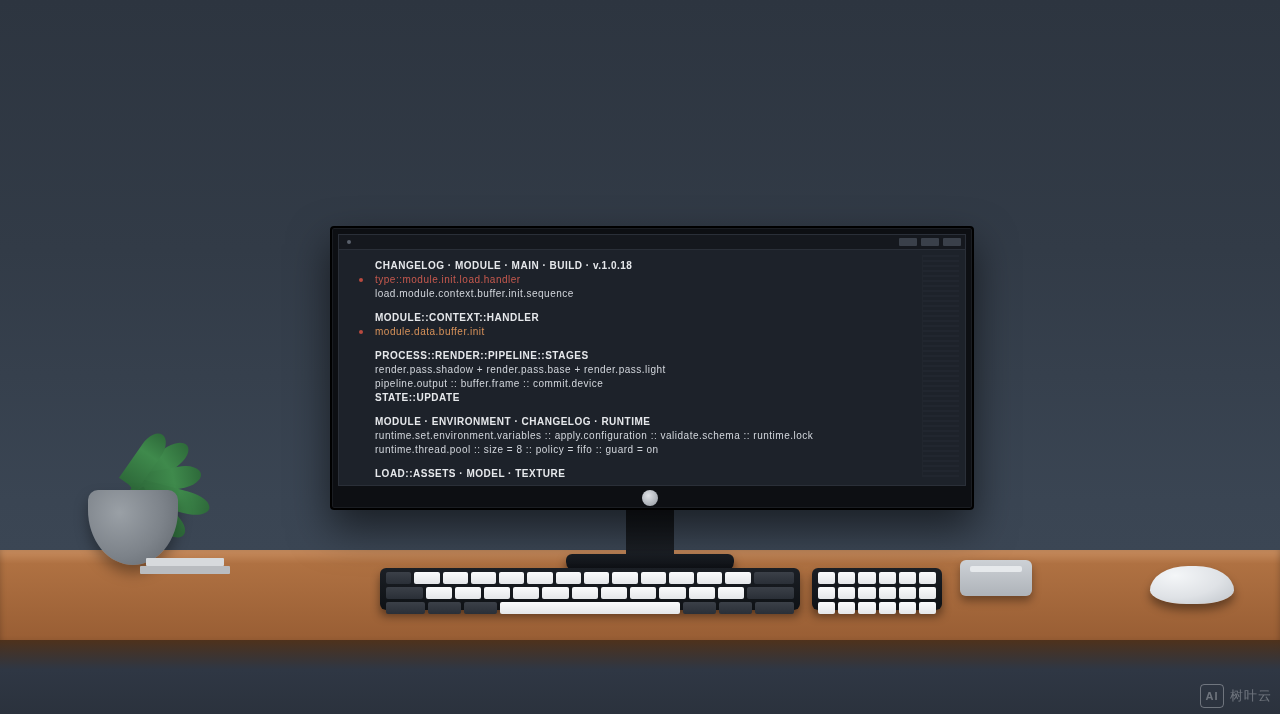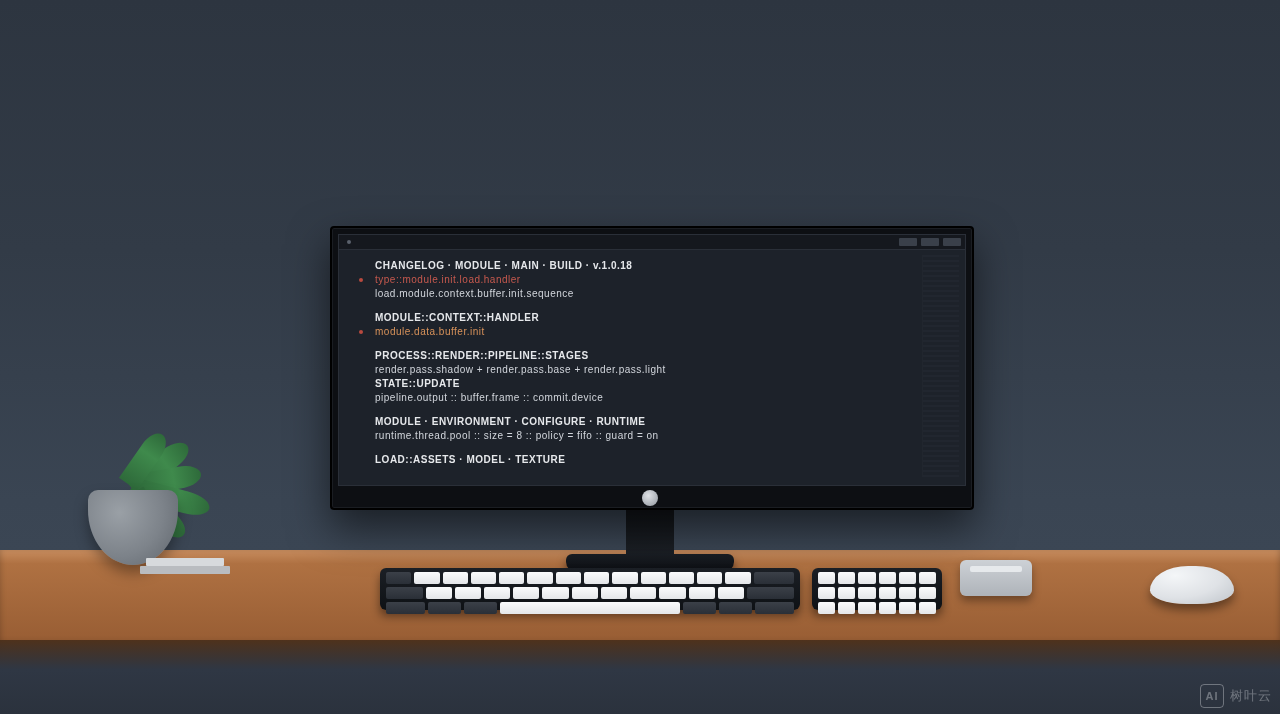--- a/index.html
+++ b/index.html
@@ -298,24 +298,25 @@
       <div class="code" id="code">
           <div class="line heading"><span>CHANGELOG · MODULE · MAIN · BUILD · v.1.0.18</span></div>
           <div class="line "><span class="bullet"></span><span class="accent">type::module.init.load.handler</span></div>
           <div class="line orange"><span>load.module.context.buffer.init.sequence</span></div>
           <div class="spacer"></div>
           <div class="line heading"><span>MODULE::CONTEXT::HANDLER</span></div>
           <div class="line "><span class="bullet"></span><span class="orange">module.data.buffer.init</span></div>
           <div class="spacer"></div>
           <div class="line heading"><span>PROCESS::RENDER::PIPELINE::STAGES</span></div>
           <div class="line accent"><span>render.pass.shadow + render.pass.base + render.pass.light</span></div>
+          <div class="line dim"><span>pipeline.output :: buffer.frame :: commit.device</span></div>
           <div class="line heading"><span>STATE::UPDATE</span></div>
-          <div class="line dim"><span>pipeline.output :: buffer.frame :: commit.device</span></div>
           <div class="spacer"></div>
-          <div class="line heading"><span>MODULE · ENVIRONMENT · CONFIGURE · RUNTIME</span></div>
+          <div class="line heading"><span>MODULE · ENVIRONMENT · CHANGELOG · RUNTIME</span></div>
+          <div class="line dim"><span>runtime.set.environment.variables :: apply.configuration :: validate.schema :: runtime.lock</span></div>
           <div class="line dim"><span>runtime.thread.pool :: size = 8 :: policy = fifo :: guard = on</span></div>
           <div class="spacer"></div>
           <div class="line heading"><span>LOAD::ASSETS · MODEL · TEXTURE</span></div>
         </div>
     </div>
   </div>
   <div class="monitor-logo"></div>
 
   <div class="keyboard">
     <div class="keyrow">

